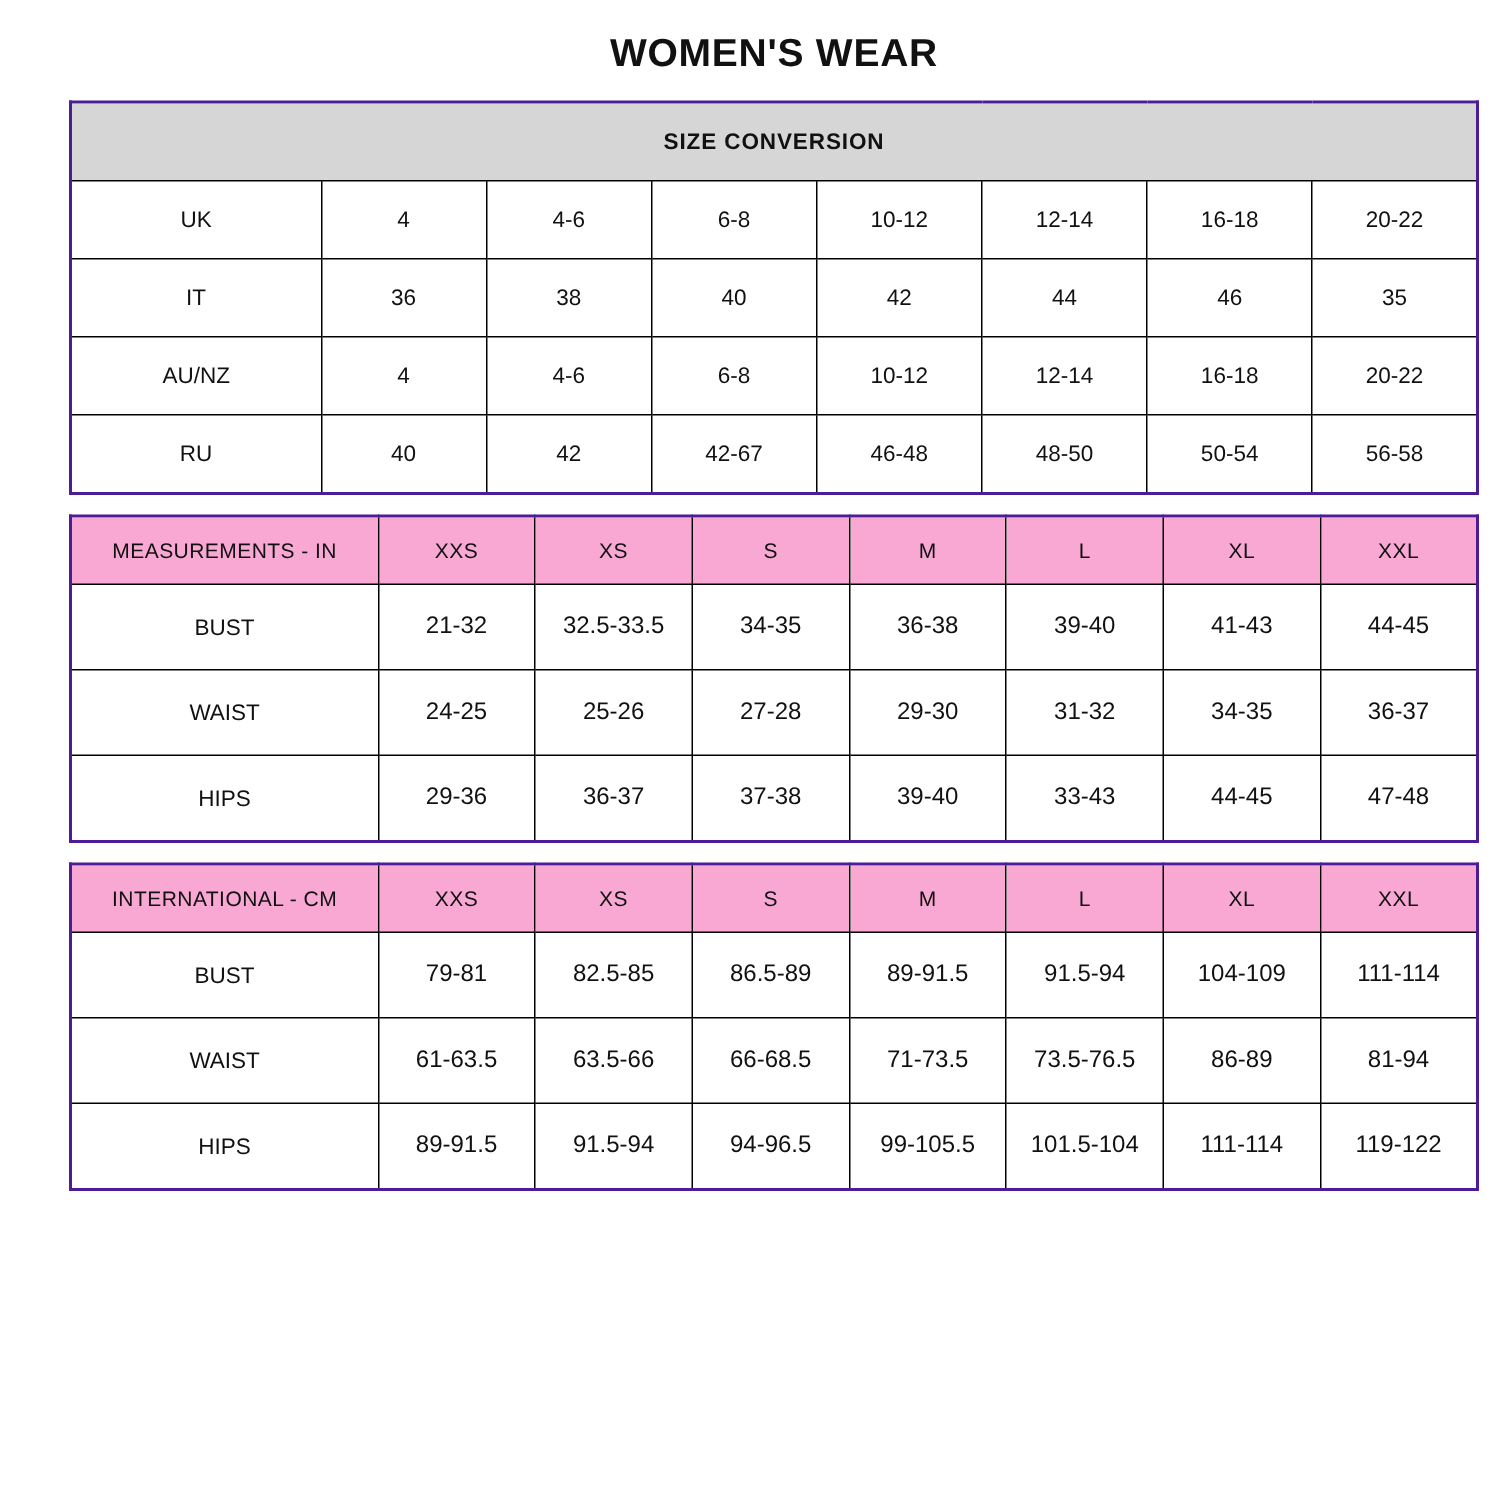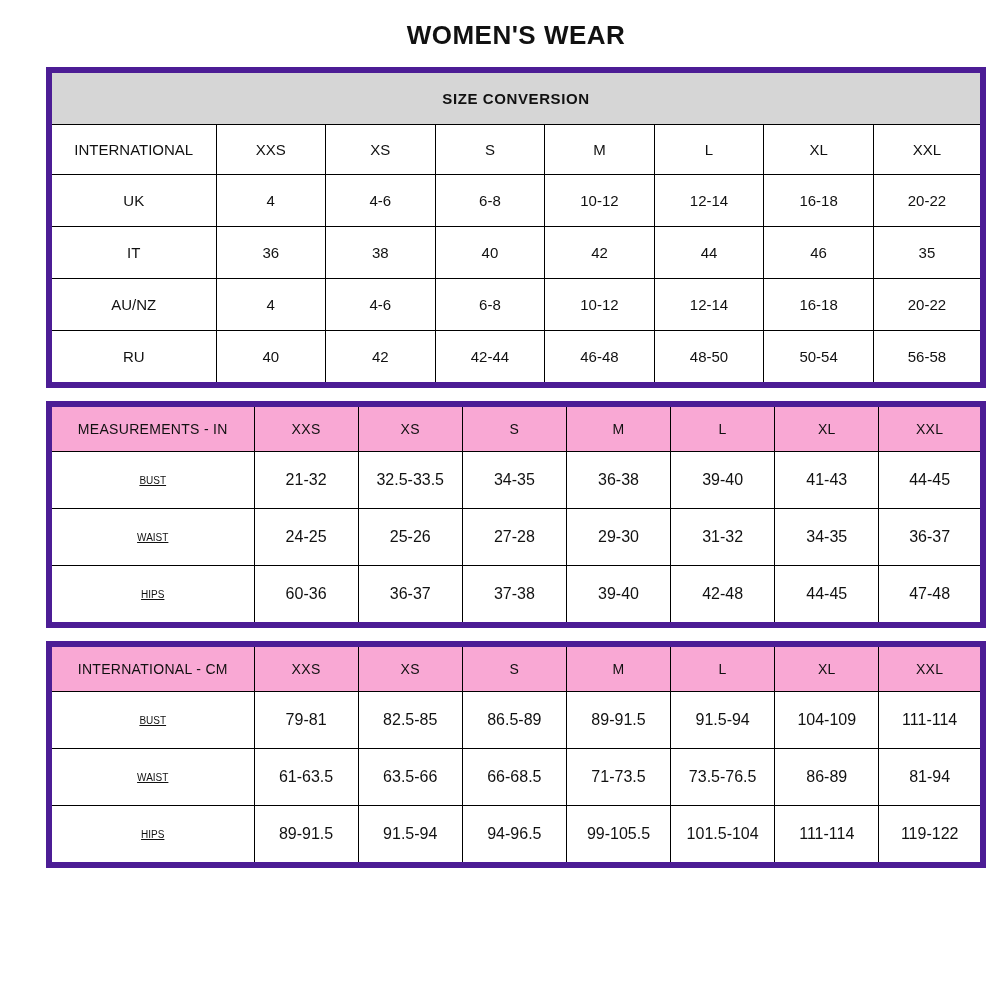--- a/index.html
+++ b/index.html
@@ -22,21 +22,21 @@
     font-size: 26px;
     font-weight: bold;
     letter-spacing: 0.5px;
     margin: 6px 0 16px;
   }
   table {
     width: 940px;
     border-collapse: collapse;
     table-layout: fixed;
     margin: 0 auto 13px;
-    border: 6px solid #4c1d95;
+    border: 2px solid #4c1d95;
   }
   td {
     border: 1px solid #000000;
     text-align: center;
     vertical-align: middle;
     padding: 2px 4px;
     overflow: hidden;
     background: #ffffff;
   }
   
@@ -52,21 +52,21 @@
     background: #f9a8d4;
     font-weight: normal;
   }
   
   #table-0 col.col-first { width: 167px; }
   #table-0 td { font-size: 15px; height: 47px; }
   #table-0 tr.header-row td { font-size: 15px; height: 45px; }
   
   #table-1 col.col-first, #table-2 col.col-first { width: 205px; }
   #table-1 tr.header-row td, #table-2 tr.header-row td { font-size: 14px; height: 40px; letter-spacing: 0.3px; }
-  #table-1 td.row-label, #table-2 td.row-label { font-size: 10px; text-decoration: underline; }
+  #table-1 td.row-label, #table-2 td.row-label { font-size: 15px; }
   #table-1 td.value-cell, #table-2 td.value-cell { font-size: 16px; }
   #table-1 tbody tr.data-row td, #table-2 tbody tr.data-row td { height: 52px; }
 </style>
 </head>
 <body>
 
 <div class="page">
   <h1 class="page-title">WOMEN'S WEAR</h1>
 
   <table id="table-0">
@@ -77,30 +77,20 @@
         <col>
         <col>
         <col>
         <col>
         <col>
       </colgroup>
       <tbody>
         <tr class="banner-row">
           <td colspan="8">SIZE CONVERSION</td>
         </tr>
-        <tr class="header-row">
-          <td>INTERNATIONAL</td>
-          <td>XXS</td>
-          <td>XS</td>
-          <td>S</td>
-          <td>M</td>
-          <td>L</td>
-          <td>XL</td>
-          <td>XXL</td>
-        </tr>
         <tr class="data-row">
           <td class="row-label">UK</td>
           <td class="value-cell">4</td>
           <td class="value-cell">4-6</td>
           <td class="value-cell">6-8</td>
           <td class="value-cell">10-12</td>
           <td class="value-cell">12-14</td>
           <td class="value-cell">16-18</td>
           <td class="value-cell">20-22</td>
         </tr>
@@ -121,21 +111,21 @@
           <td class="value-cell">6-8</td>
           <td class="value-cell">10-12</td>
           <td class="value-cell">12-14</td>
           <td class="value-cell">16-18</td>
           <td class="value-cell">20-22</td>
         </tr>
         <tr class="data-row">
           <td class="row-label">RU</td>
           <td class="value-cell">40</td>
           <td class="value-cell">42</td>
-          <td class="value-cell">42-44</td>
+          <td class="value-cell">42-67</td>
           <td class="value-cell">46-48</td>
           <td class="value-cell">48-50</td>
           <td class="value-cell">50-54</td>
           <td class="value-cell">56-58</td>
         </tr>
       </tbody>
     </table>
   <table id="table-1">
       <colgroup>
         <col class="col-first">
@@ -173,25 +163,25 @@
           <td class="value-cell">24-25</td>
           <td class="value-cell">25-26</td>
           <td class="value-cell">27-28</td>
           <td class="value-cell">29-30</td>
           <td class="value-cell">31-32</td>
           <td class="value-cell">34-35</td>
           <td class="value-cell">36-37</td>
         </tr>
         <tr class="data-row">
           <td class="row-label">HIPS</td>
-          <td class="value-cell">60-36</td>
+          <td class="value-cell">29-36</td>
           <td class="value-cell">36-37</td>
           <td class="value-cell">37-38</td>
           <td class="value-cell">39-40</td>
-          <td class="value-cell">42-48</td>
+          <td class="value-cell">33-43</td>
           <td class="value-cell">44-45</td>
           <td class="value-cell">47-48</td>
         </tr>
       </tbody>
     </table>
   <table id="table-2">
       <colgroup>
         <col class="col-first">
         <col>
         <col>

